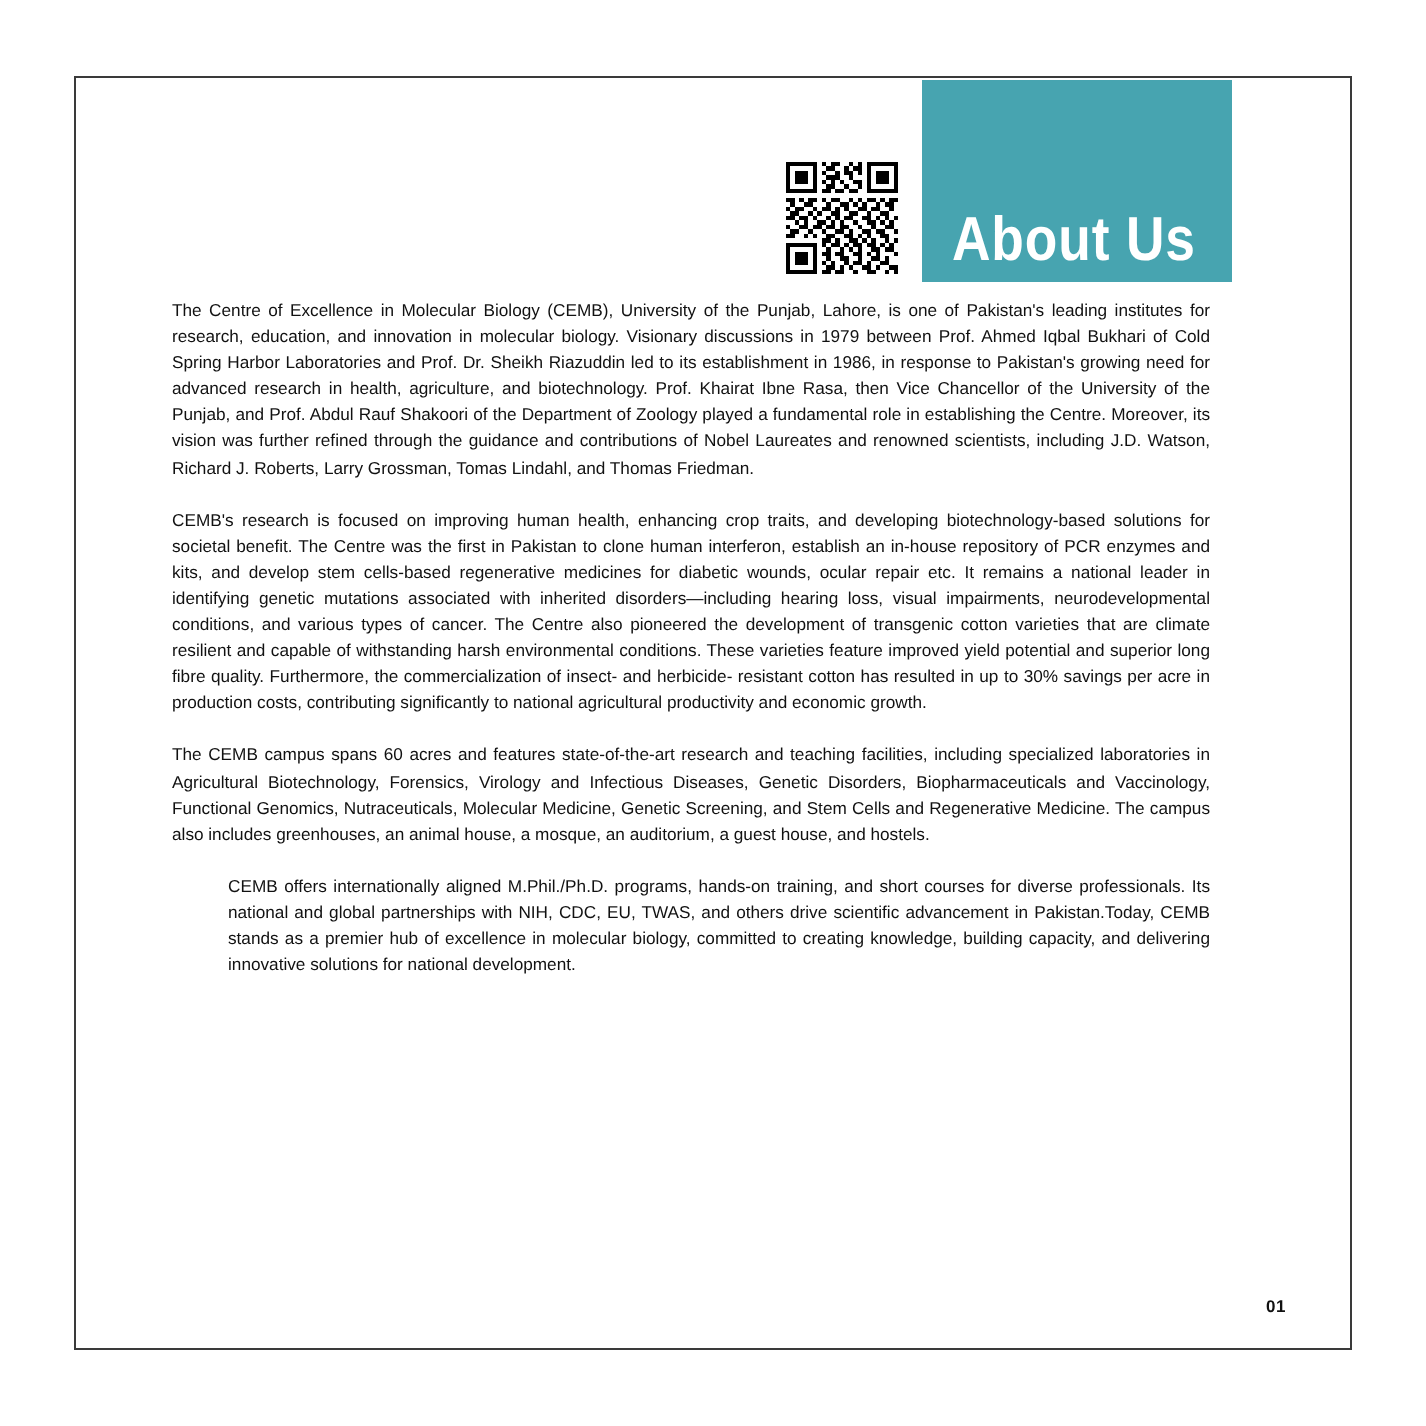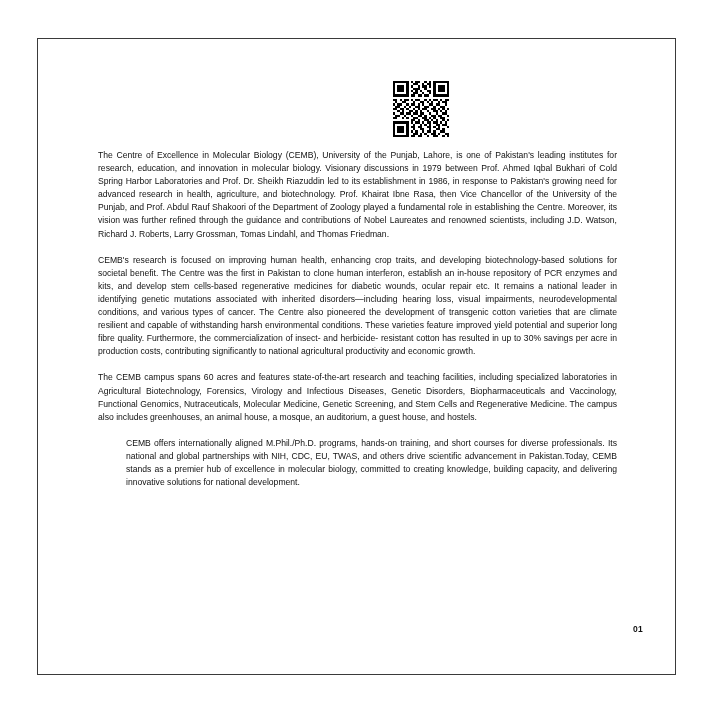--- a/index.html
+++ b/index.html
@@ -55,40 +55,40 @@
     background: #ffffff;
   }
   .qr-wrap svg {
     display: block;
     width: 56px;
     height: 56px;
     shape-rendering: crispEdges;
   }
   .body-text {
     position: absolute;
-    left: 60px;
+    left: 48px;
     top: 110px;
     width: 519px;
   }
   .para {
     margin: 0 0 13px 0;
     text-align: justify;
     font-size: 8.6px;
     line-height: 13.1px;
     color: #111111;
     font-family: "Liberation Sans", sans-serif;
   }
   .para:last-child {
     margin-bottom: 0;
     margin-left: 28px;
   }
   .page-number {
     position: absolute;
     right: 32px;
-    bottom: 40px;
+    bottom: 16px;
     font-size: 8.5px;
     font-weight: bold;
     color: #111111;
     font-family: "Liberation Sans", sans-serif;
     letter-spacing: 0.3px;
     text-align: center;
   }
 </style>
 </head>
 <body>
@@ -260,20 +260,23 @@
         <rect x="8" y="24" width="2" height="1"></rect>
           <rect x="11" y="24" width="2" height="1"></rect>
         <rect x="15" y="24" width="1" height="1"></rect>
           <rect x="18" y="24" width="2" height="1"></rect>
         <rect x="22" y="24" width="1" height="1"></rect>
           <rect x="24" y="24" width="1" height="1"></rect>
       </g>
     </svg>
   </div>
 
+  <div class="header-band">
+    <div class="header-title">About Us</div>
+  </div>
 
   <div class="body-text">
     <p class="para">The Centre of Excellence in Molecular Biology (CEMB), University of the Punjab, Lahore, is one of Pakistan's leading institutes for research, education, and innovation in molecular biology. Visionary discussions in 1979 between Prof. Ahmed Iqbal Bukhari of Cold Spring Harbor Laboratories and Prof. Dr. Sheikh Riazuddin led to its establishment in 1986, in response to Pakistan's growing need for advanced research in health, agriculture, and biotechnology. Prof. Khairat Ibne Rasa, then Vice Chancellor of the University of the Punjab, and Prof. Abdul Rauf Shakoori of the Department of Zoology played a fundamental role in establishing the Centre. Moreover, its vision was further refined through the guidance and contributions of Nobel Laureates and renowned scientists, including J.D. Watson, Richard J. Roberts, Larry Grossman, Tomas Lindahl, and Thomas Friedman.</p>
     <p class="para">CEMB's research is focused on improving human health, enhancing crop traits, and developing biotechnology-based solutions for societal benefit. The Centre was the first in Pakistan to clone human interferon, establish an in-house repository of PCR enzymes and kits, and develop stem cells-based regenerative medicines for diabetic wounds, ocular repair etc. It remains a national leader in identifying genetic mutations associated with inherited disorders—including hearing loss, visual impairments, neurodevelopmental conditions, and various types of cancer. The Centre also pioneered the development of transgenic cotton varieties that are climate resilient and capable of withstanding harsh environmental conditions. These varieties feature improved yield potential and superior long fibre quality. Furthermore, the commercialization of insect- and herbicide- resistant cotton has resulted in up to 30% savings per acre in production costs, contributing significantly to national agricultural productivity and economic growth.</p>
     <p class="para">The CEMB campus spans 60 acres and features state-of-the-art research and teaching facilities, including specialized laboratories in Agricultural Biotechnology, Forensics, Virology and Infectious Diseases, Genetic Disorders, Biopharmaceuticals and Vaccinology, Functional Genomics, Nutraceuticals, Molecular Medicine, Genetic Screening, and Stem Cells and Regenerative Medicine. The campus also includes greenhouses, an animal house, a mosque, an auditorium, a guest house, and hostels.</p>
     <p class="para">CEMB offers internationally aligned M.Phil./Ph.D. programs, hands-on training, and short courses for diverse professionals. Its national and global partnerships with NIH, CDC, EU, TWAS, and others drive scientific advancement in Pakistan.Today, CEMB stands as a premier hub of excellence in molecular biology, committed to creating knowledge, building capacity, and delivering innovative solutions for national development.</p>
   </div>
 
   <div class="page-number">01</div>
 

